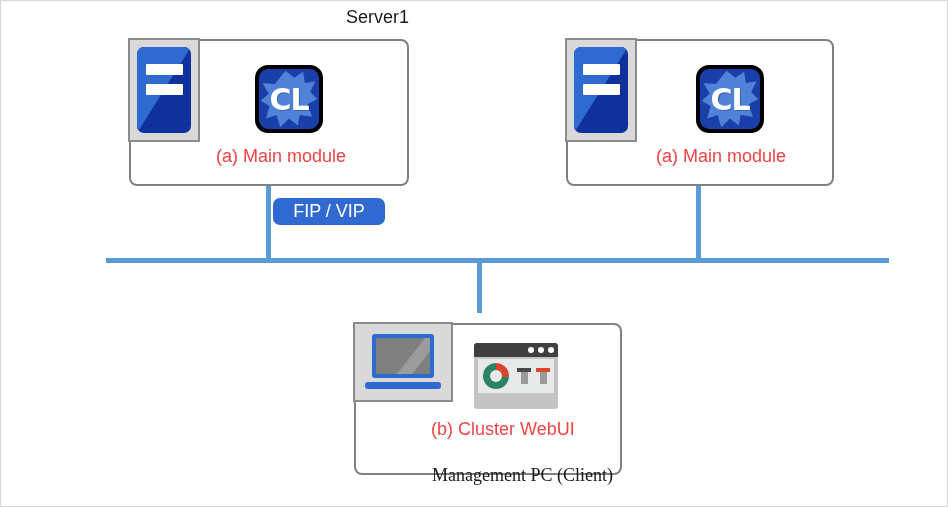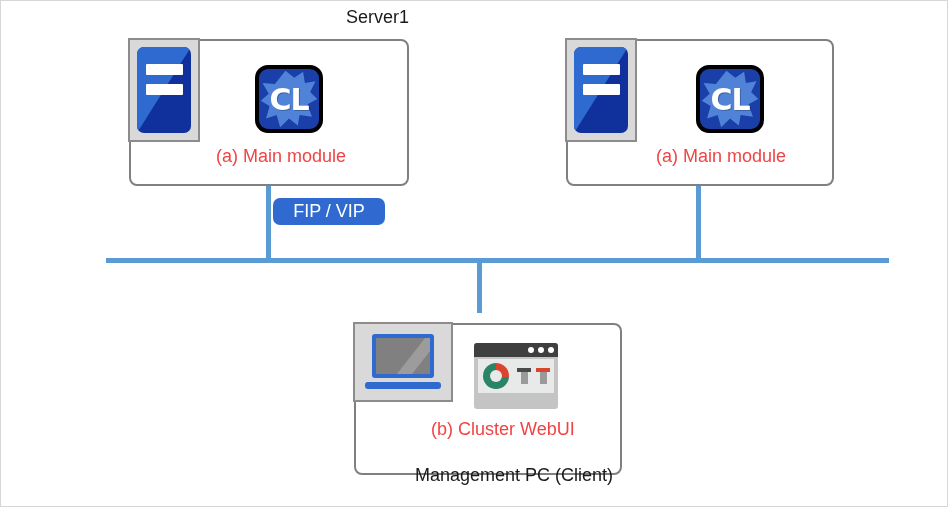--- a/index.html
+++ b/index.html
@@ -54,21 +54,21 @@
   
   .node-title {
     position: absolute;
     font-size: 18px;
     color: #1a1a1a;
     white-space: nowrap;
     text-align: right;
   }
   .title-server1 { left: 128px; top: 6px;   width: 280px; }
   .title-server2 { left: 565px; top: 6px;   width: 268px; }
-  .title-client  { left: 344px; top: 464px; width: 268px; }
+  .title-client  { left: 344px; top: 464px; width: 268px; font-family: Liberation Serif, serif; }
 
   
   .machine-icon {
     position: absolute;
     left: -3px;
     top: -3px;
     width: 72px;
     height: 104px;
     background: #d9d9d9;
     border: 2px solid #8c8c8c;

